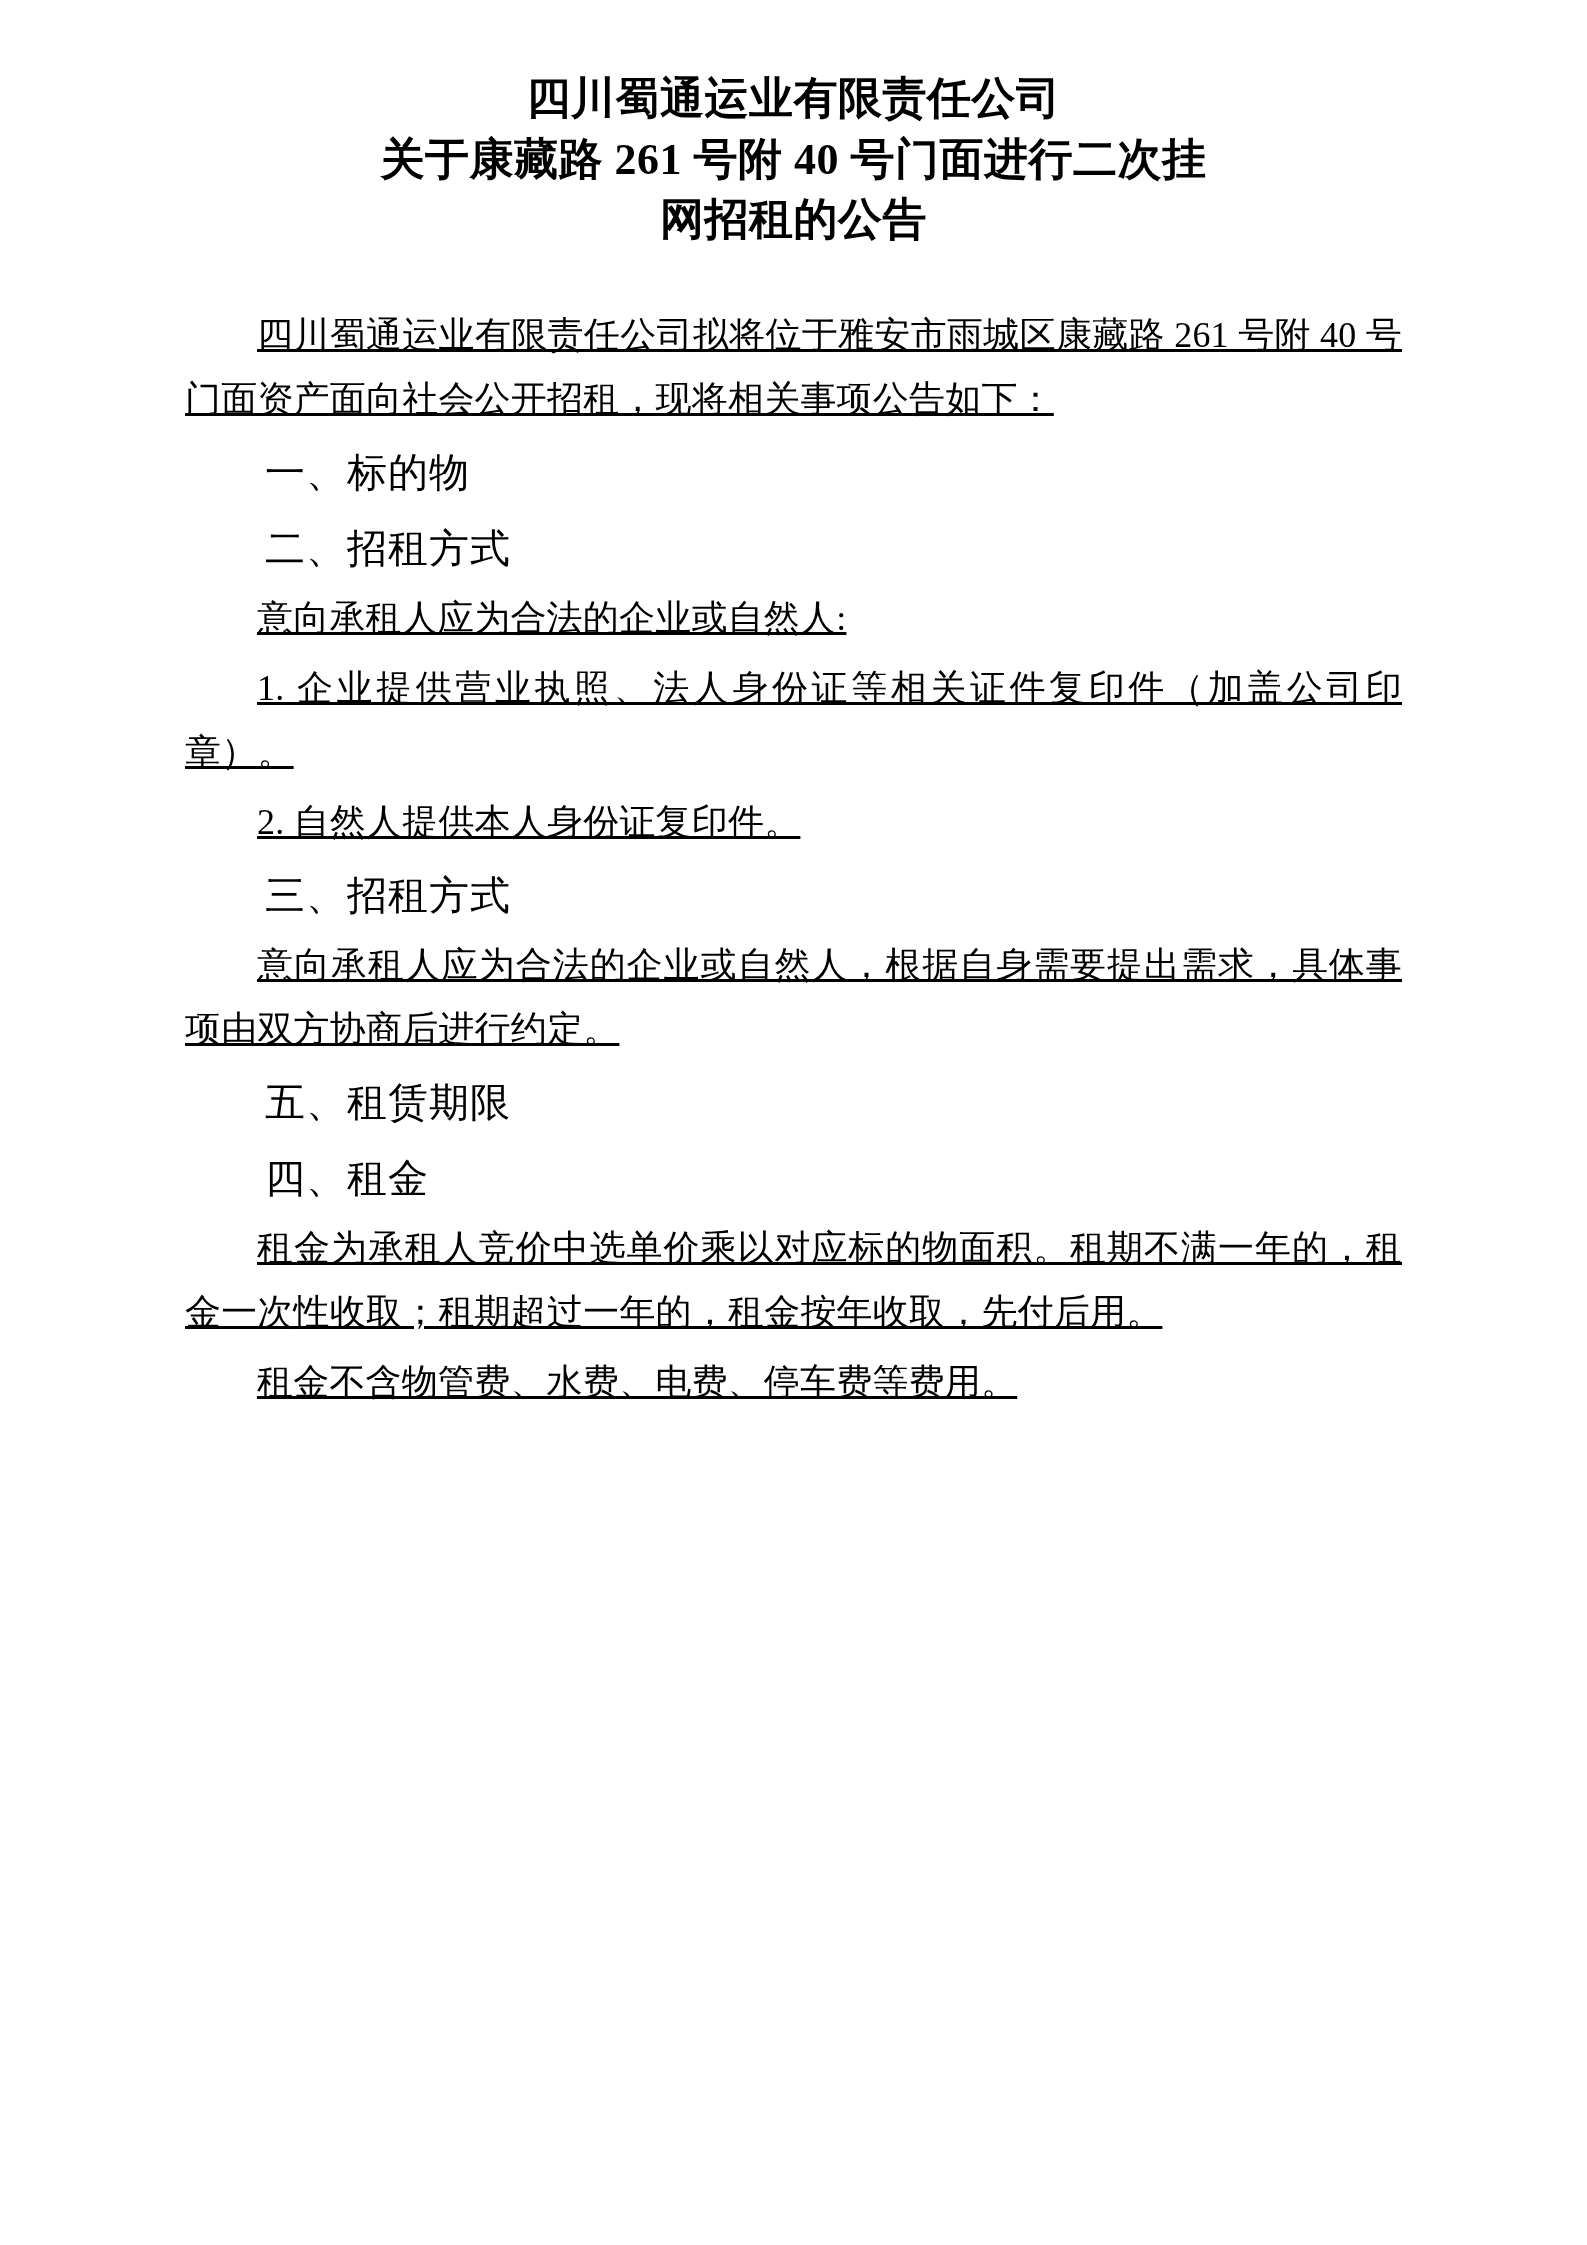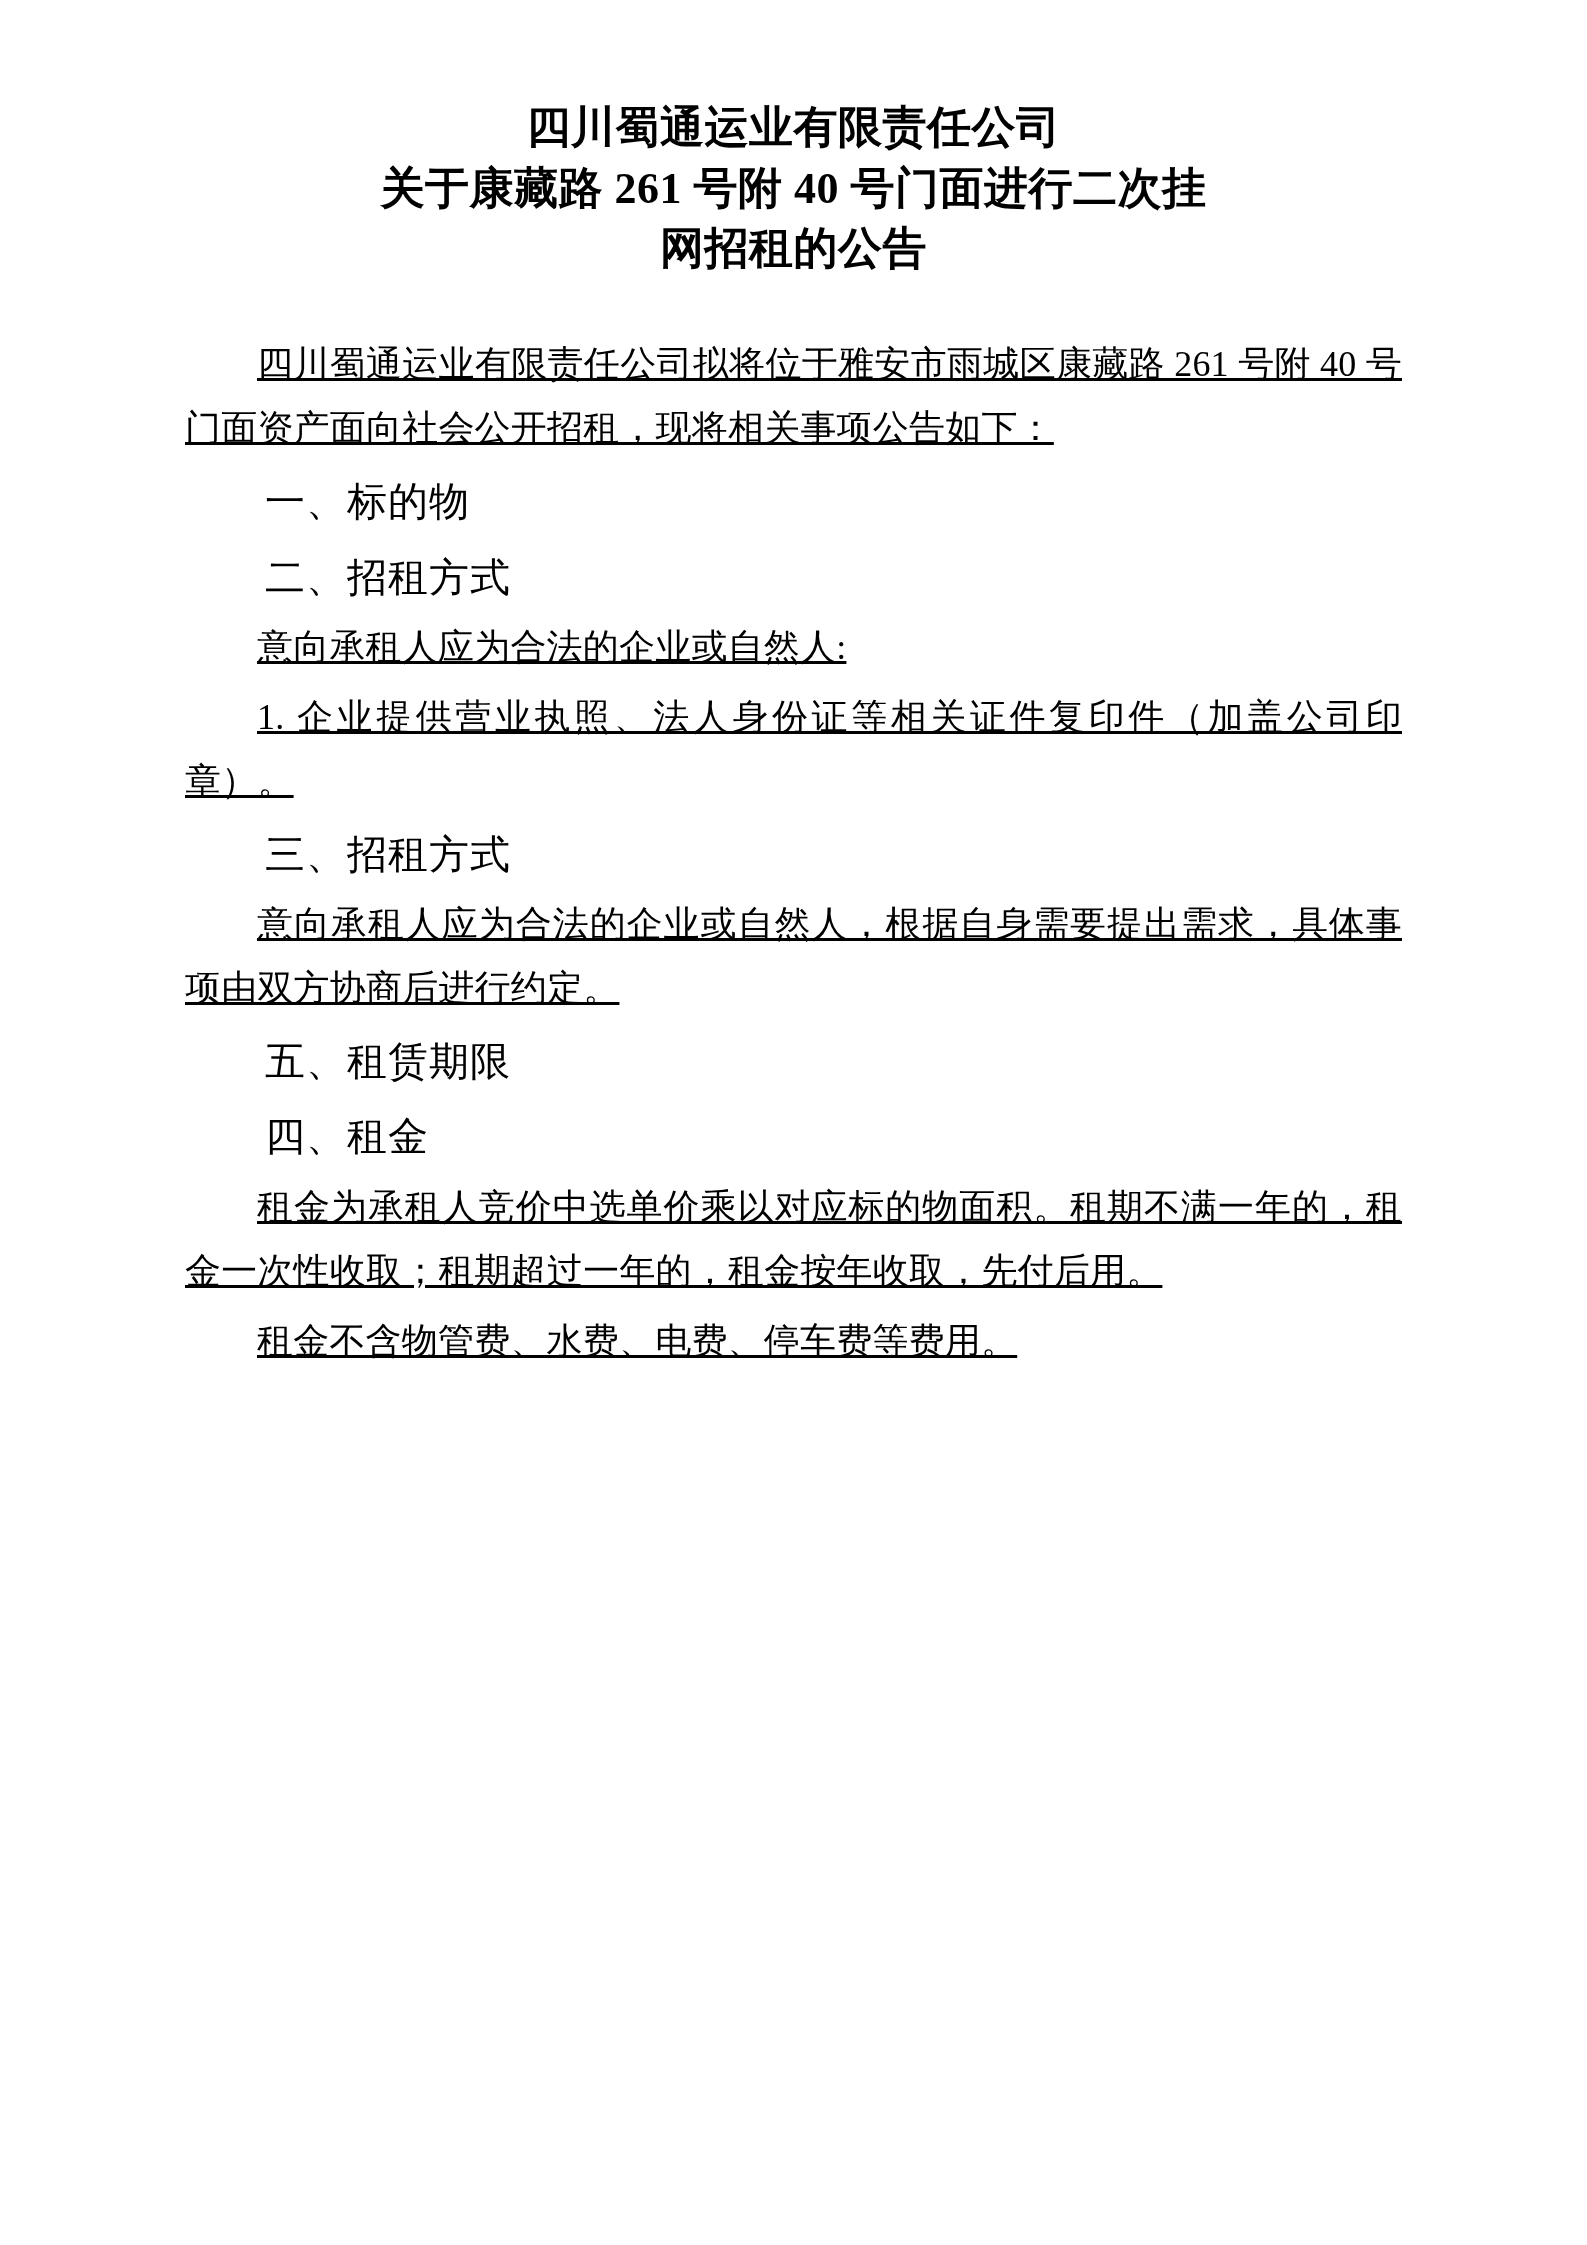--- a/index.html
+++ b/index.html
@@ -10,21 +10,21 @@
   body {
     width: 1587px;
     min-height: 2245px;
     font-family: "Liberation Serif", "DejaVu Serif", serif;
     color: #000000;
   }
   .page {
     width: 1587px;
     min-height: 2245px;
     box-sizing: border-box;
-    padding: 98px 185px 120px 185px;
+    padding: 69px 185px 120px 185px;
     background: #ffffff;
   }
   .doc-title {
     font-family: "Liberation Serif", "DejaVu Serif", serif;
     font-weight: bold;
     font-size: 44px;
     line-height: 1.38;
     text-align: center;
     margin: 0 0 52px 0;
     letter-spacing: 0.5px;
@@ -70,20 +70,21 @@
   <p class="para">四川蜀通运业有限责任公司拟将位于雅安市雨城区康藏路 261 号附 40 号门面资产面向社会公开招租，现将相关事项公告如下：</p>
 
   <div class="section">
     <div class="heading">一、标的物</div>
   </div>
 
   <div class="section">
     <div class="heading">二、招租方式</div>
     <p class="para">意向承租人应为合法的企业或自然人:</p>
     <p class="para">1. 企业提供营业执照、法人身份证等相关证件复印件（加盖公司印章）。</p>
+    <p class="para">2. 自然人提供本人身份证复印件。</p>
   </div>
 
   <div class="section">
     <div class="heading">三、招租方式</div>
     <p class="para">意向承租人应为合法的企业或自然人，根据自身需要提出需求，具体事项由双方协商后进行约定。</p>
   </div>
 
   <div class="section">
     <div class="heading">五、租赁期限</div>
   </div>

